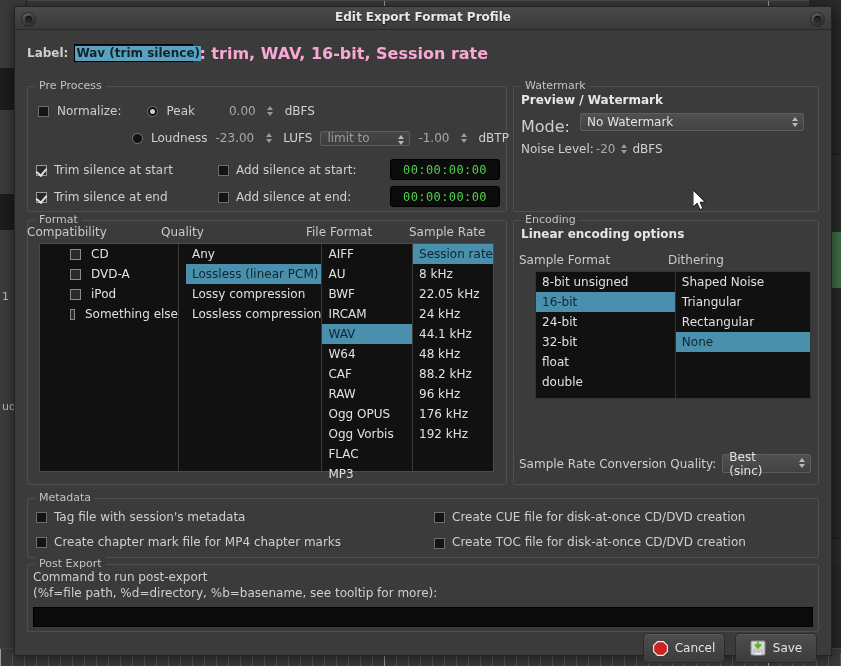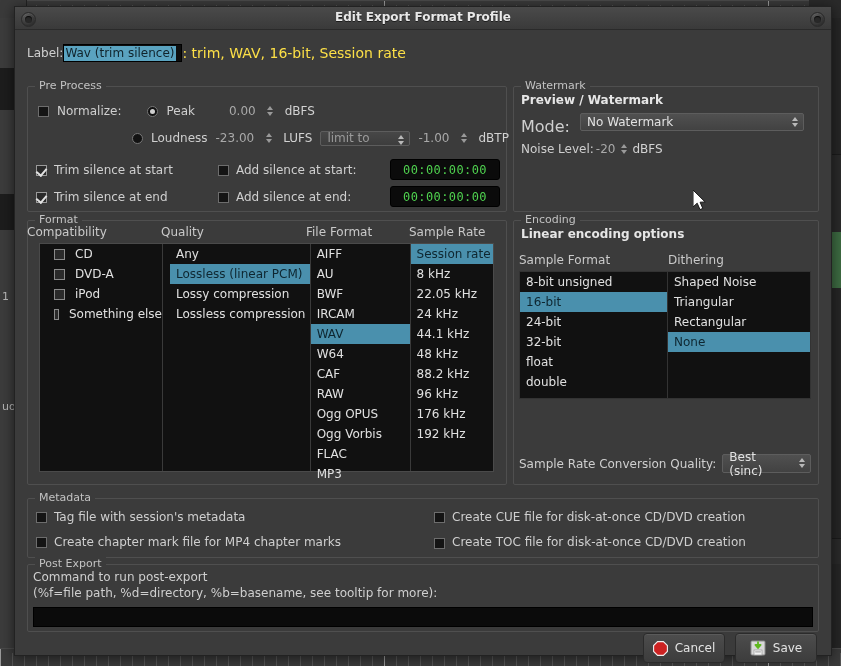--- a/index.html
+++ b/index.html
@@ -44,27 +44,27 @@
   .grip{position:absolute;top:5px;width:13px;height:13px;border-radius:50%;
       background:radial-gradient(circle at 35% 30%,#5b5b5b,#303030 70%);
       border:1px solid #2a2a2a;box-shadow:inset 0 1px 1px rgba(255,255,255,.12);}
   .grip.l{left:6px;}
   .grip.r{right:6px;}
   .grip i{position:absolute;left:3px;top:3px;width:7px;height:7px;border-radius:50%;
       background:#282828;box-shadow:inset 0 1px 1px rgba(0,0,0,.8);display:block;}
   .body{position:relative;height:626px;}
 
   
-  .labelrow{position:absolute;left:12px;top:14px;height:18px;display:flex;align-items:center;}
+  .labelrow{position:absolute;left:12px;top:14px;height:18px;display:flex;align-items:center;gap:6px;font-weight:bold;}
   .lbl-text{font-size:12px;color:#cfcfcf;}
   .lbl-entry{position:relative;width:117px;height:16px;background:#0e0e0e;
       border:1px solid #000;display:flex;align-items:center;}
   .lbl-entry .seltext{background:#5aa3c0;color:#10232b;font-size:12px;
       padding:0 1px;line-height:15px;white-space:nowrap;}
-  .lbl-suffix{font-size:14px;color:#fde047;white-space:nowrap;}
+  .lbl-suffix{font-size:16px;color:#f9a8d4;white-space:nowrap;}
 
   
   .frame{position:absolute;border:1px solid #4f4f4f;border-radius:2px;}
   .frame>.ftitle{position:absolute;top:-8px;left:7px;background:#3b3b3b;
       padding:0 4px;font-size:11px;color:#c2c2c2;}
   .subhead{font-size:12px;font-weight:bold;color:#e6e6e6;}
 
   
   .cb{width:11px;height:11px;background:#141414;border:1px solid #6d6d6d;
       display:inline-block;vertical-align:middle;box-sizing:border-box;}
@@ -101,21 +101,21 @@
   .combo .arrows b.d{border-top:4px solid #b9b9b9;}
   .combo.flat{background-image:linear-gradient(#474747,#3d3d3d);}
 
   
   .tc{width:108px;height:19px;background:#0b0b0b;border:1px solid #000;border-radius:3px;
       display:flex;align-items:center;justify-content:center;
       font-family:"DejaVu Sans Mono","Liberation Mono",monospace;
       font-size:12px;color:#4fd24f;letter-spacing:.4px;}
 
   
-  .listwrap{position:absolute;display:flex;background:#111;border:1px solid #4a4a4a;}
+  .listwrap{position:absolute;display:flex;background:#111;border:1px solid #4a4a4a;padding-left:16px;}
   .col{position:relative;background:#111;}
   .colhead{position:absolute;font-size:12px;color:#c9c9c9;}
   .item{height:20px;line-height:20px;padding-left:6px;font-size:12px;color:#e0e0e0;
       white-space:nowrap;overflow:hidden;}
   .item.sel{background:#4a90ad;color:#0e2630;}
   .item.cb-item{display:flex;align-items:center;gap:10px;padding-left:14px;}
 
   
   .btn{height:30px;background:linear-gradient(#4d4d4d,#3c3c3c);
       border:1px solid #2b2b2b;border-radius:4px;

